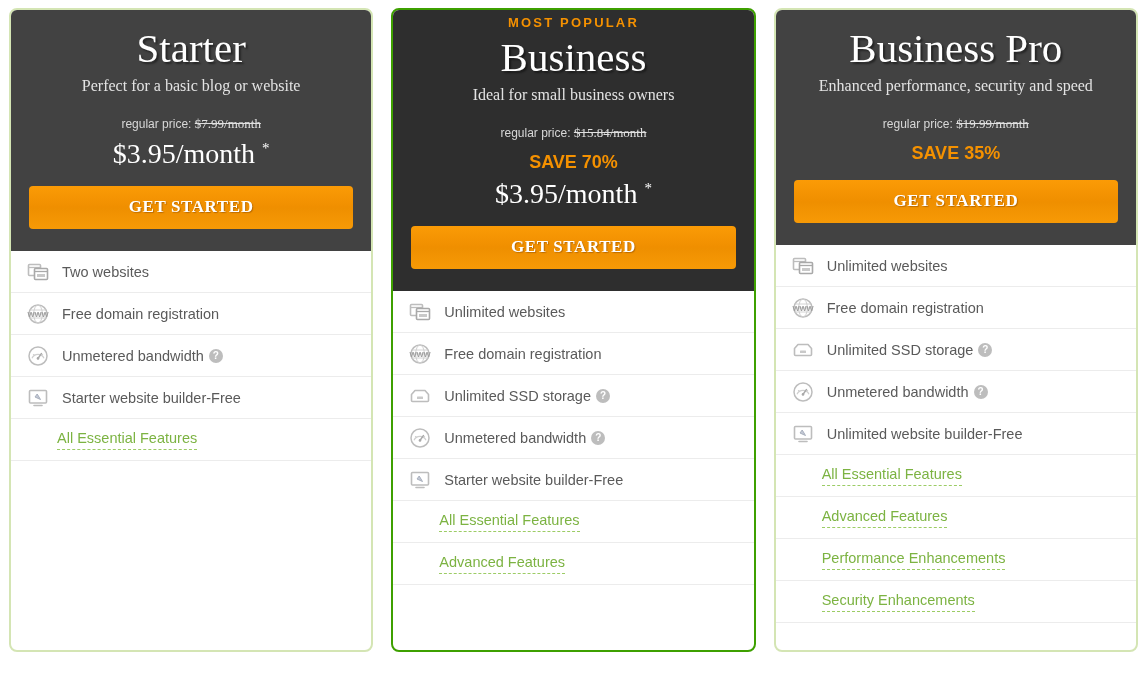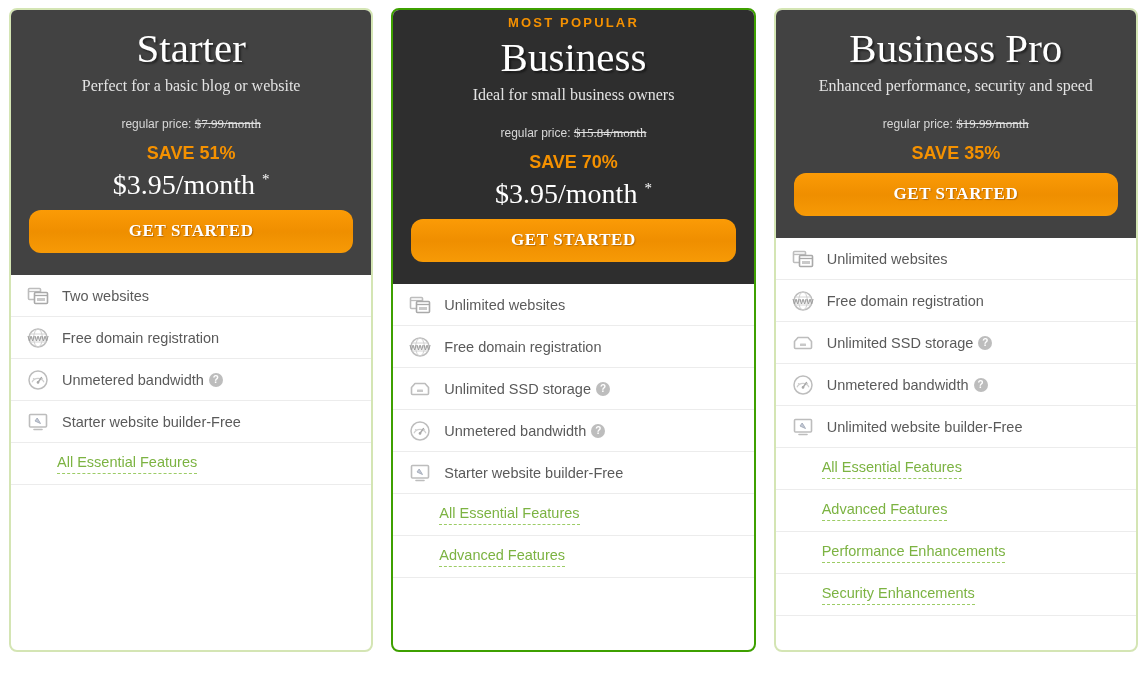--- a/index.html
+++ b/index.html
@@ -109,24 +109,24 @@
   }
   .price .star {
     font-size: 15px;
     vertical-align: super;
     line-height: 1;
   }
 
   .cta {
     display: block;
     width: 100%;
-    margin-top: 8px;
+    margin-top: 15px;
     padding: 11px 0 12px 0;
     border: none;
-    border-radius: 12px;
+    border-radius: 4px;
     background: linear-gradient(180deg, #fb9b06 0%, #f08f00 48%, #ef8f00 52%, #f79a06 100%);
     color: #ffffff;
     font-family: "Liberation Serif", serif;
     font-size: 17px;
     font-weight: bold;
     letter-spacing: 0.6px;
     cursor: pointer;
     text-shadow: 1px 1px 1px rgba(120,60,0,0.45);
   }
 
@@ -200,21 +200,20 @@
 </head>
 <body>
 
 <div class="plans">
     <div class="plan-col">
       <div class="card">
         <div class="head">
           <div class="plan-name">Starter</div>
           <div class="plan-desc">Perfect for a basic blog or website</div>
           <div class="regular"><span>regular price:</span> <span class="struck">$7.99/month</span></div>
-          <div class="save">SAVE 51%</div>
           <div class="price"><span>$3.95/month</span> <span class="star">*</span></div>
           <button class="cta">GET STARTED</button>
         </div>
         <div class="features">
           <div class="feat">
             <span class="ico">
               <svg width="22" height="22" viewBox="0 0 22 22">
                 <rect x="1.5" y="3.5" width="12" height="11" rx="1" fill="none" stroke="#bdbdbd" stroke-width="1.6"></rect>
                 <line x1="1.5" y1="6.5" x2="13.5" y2="6.5" stroke="#bdbdbd" stroke-width="1.3"></line>
                 <rect x="7.5" y="7.5" width="13" height="11" rx="1" fill="#fff" stroke="#a9a9a9" stroke-width="1.6"></rect>

